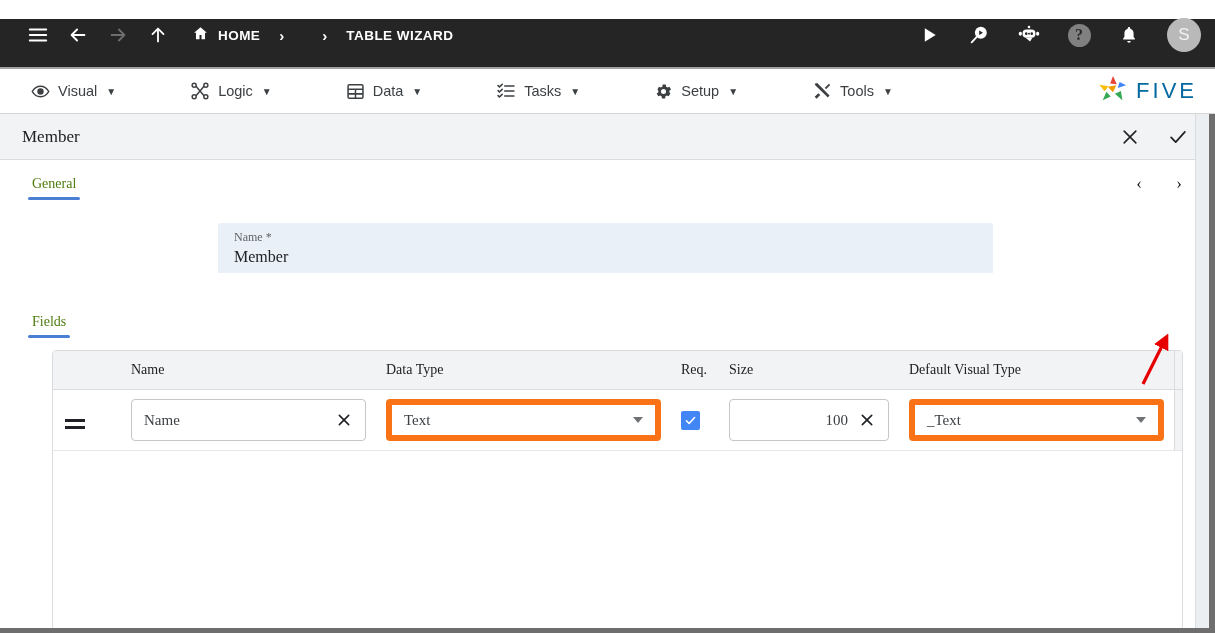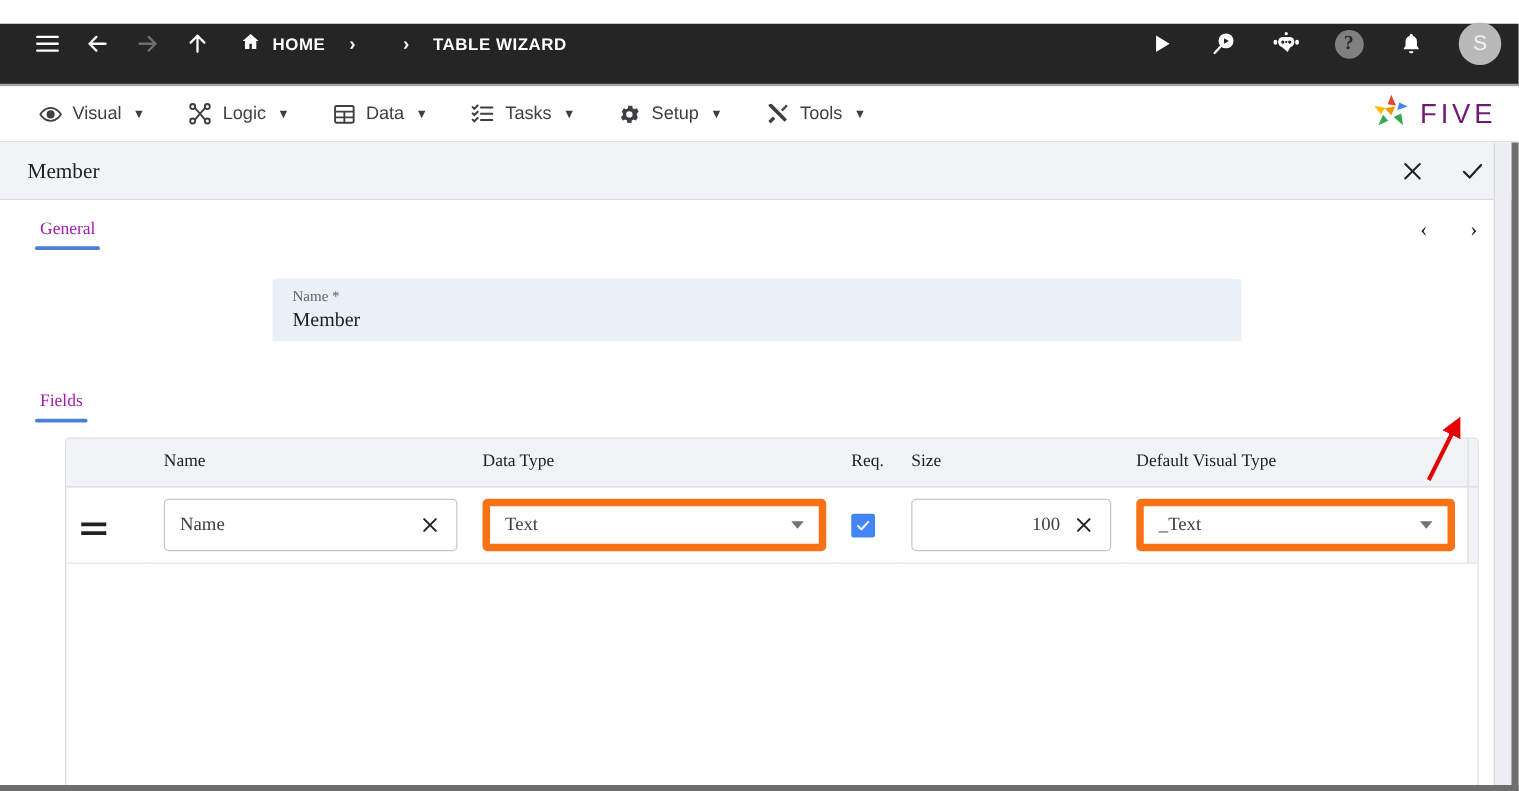--- a/index.html
+++ b/index.html
@@ -57,31 +57,31 @@
     background: #808080; color: #2a2a2a;
     display: flex; align-items: center; justify-content: center;
     font-size: 16px; font-weight: bold; font-family: "Liberation Serif", serif;
   }
 
   
   .menubar {
     height: 45px; background: #ffffff;
     border-bottom: 1px solid #d6d6d6;
     display: flex; align-items: center;
-    padding-left: 14px; flex: 0 0 auto;
+    padding-left: 14px; flex: 0 0 auto; gap: 40px;
   }
   .menu-item {
     display: flex; align-items: center; gap: 8px;
     padding: 0 17px; height: 100%;
     color: #3c4043; font-size: 14.5px; cursor: pointer;
   }
   .menu-item .caret { font-size: 10px; margin-left: 1px; }
   .menu-item svg { display: block; color: #3c4043; }
   .brand { margin-left: auto; display: flex; align-items: center; gap: 7px; padding-right: 18px; }
-  .brand-word { font-size: 22px; letter-spacing: 3px; color: #701a75; font-weight: 300; }
+  .brand-word { font-size: 22px; letter-spacing: 3px; color: #0369a1; font-weight: 300; }
 
   
   .dialog {
     flex: 1 1 auto; display: flex; flex-direction: column;
     border-right: 6px solid #6e6e6e;
     border-bottom: 5px solid #6e6e6e;
     background: #ffffff; min-height: 0;
     position: relative;
     font-family: Liberation Serif, serif;
   }
@@ -100,21 +100,21 @@
   }
 
   .dialog-body {
     flex: 1 1 auto; padding: 0 26px 0 28px;
     position: relative; min-height: 0; overflow: hidden;
   }
 
   
   .tabrow { display: flex; align-items: flex-start; padding-top: 16px; }
   .tab {
-    font-size: 14px; color: #a21caf; padding: 0 4px 8px 4px;
+    font-size: 14px; color: #4d7c0f; padding: 0 4px 8px 4px;
     cursor: pointer; position: relative;
   }
   .tab.active::after {
     content: ""; position: absolute; left: 0; right: 0; bottom: 0;
     height: 3px; background: #4a7fd4; border-radius: 2px;
   }
 
   
   .pager {
     position: absolute; top: 14px; right: 20px;

